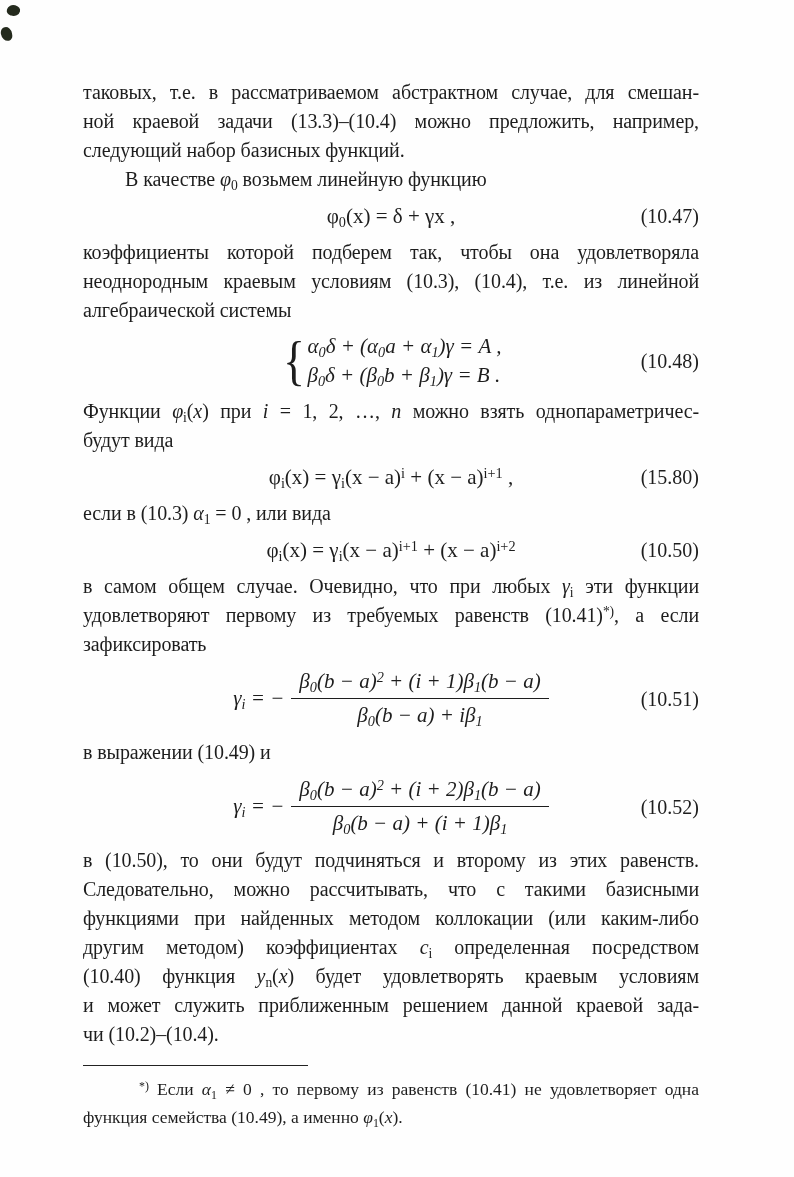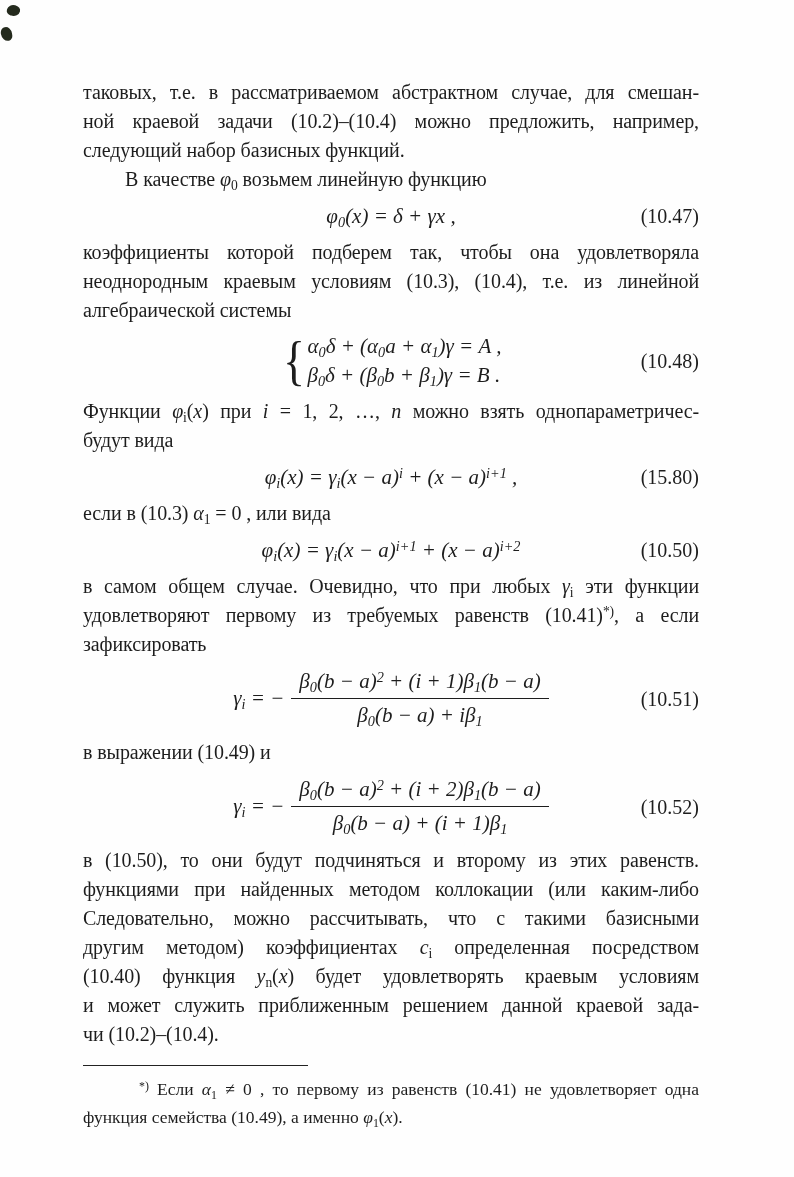--- a/index.html
+++ b/index.html
@@ -27,21 +27,21 @@
   b{font-weight:normal;}
   i{font-style:italic;}
   sub{font-size:68%;vertical-align:baseline;position:relative;top:0.30em;line-height:0;}
   sup{font-size:68%;vertical-align:baseline;position:relative;top:-0.45em;line-height:0;}
   
   .eqrow{
     position:relative;text-align:center;
     margin:7px 0;font-size:21px;
   }
   .eqrow.fr{margin:9px 0;}
-  .eqc{display:inline-block;font-style:italic;line-height:30px;}
+  .eqc{display:inline-block;line-height:30px;}
   .eqnum{
     position:absolute;right:0;top:50%;transform:translateY(-50%);
     font-style:normal;font-size:20px;
   }
   .sys{display:inline-flex;align-items:center;font-style:italic;}
   .brace{
     font-style:normal;font-size:54px;line-height:1;
     transform:scaleX(0.85);display:inline-block;margin-right:1px;
   }
   .syslines{text-align:left;display:inline-block;}
@@ -68,21 +68,21 @@
 </style>
 </head>
 <body>
 
 <div class="artifact" id="artifact-1"></div>
 <div class="artifact" id="artifact-2"></div>
 
 <main id="page-body">
     <div class="para">
       <div class="bline">таковых, т.е. в рассматриваемом абстрактном случае, для смешан-</div>
-      <div class="bline">ной краевой задачи (10.2)–(10.4) можно предложить, например,</div>
+      <div class="bline">ной краевой задачи (13.3)–(10.4) можно предложить, например,</div>
       <div class="bline last">следующий <b>набор базисных функций</b>.</div>
     </div>
     <div class="para">
       <div class="bline last indent">В качестве <i>φ</i><sub>0</sub> возьмем линейную функцию</div>
     </div>
     <div class="eqrow"><span class="eqc">φ<sub>0</sub>(x) = δ + γx ,</span><span class="eqnum">(10.47)</span></div>
     <div class="para">
       <div class="bline">коэффициенты которой подберем так, чтобы она удовлетворяла</div>
       <div class="bline">неоднородным краевым условиям (10.3), (10.4), т.е. из линейной</div>
       <div class="bline last">алгебраической системы</div>
@@ -120,22 +120,22 @@
     </div>
     <div class="eqrow fr"><span class="fracwrap">
         <span class="fprefix">γ<sub>i</sub> = −</span>
         <span class="frac">
           <div class="fnum">β<sub>0</sub>(b − a)<sup>2</sup> + (i + 2)β<sub>1</sub>(b − a)</div>
           <div class="fden">β<sub>0</sub>(b − a) + (i + 1)β<sub>1</sub></div>
         </span>
       </span><span class="eqnum">(10.52)</span></div>
     <div class="para">
       <div class="bline">в (10.50), то они будут подчиняться и второму из этих равенств.</div>
+      <div class="bline">Следовательно, можно рассчитывать, что с такими базисными</div>
       <div class="bline">функциями при найденных методом коллокации (или каким-либо</div>
-      <div class="bline">Следовательно, можно рассчитывать, что с такими базисными</div>
       <div class="bline">другим методом) коэффициентах <i>c</i><sub>i</sub> определенная посредством</div>
       <div class="bline">(10.40) функция <i>y</i><sub>n</sub>(<i>x</i>) будет удовлетворять краевым условиям</div>
       <div class="bline">и может служить приближенным решением данной краевой зада-</div>
       <div class="bline last">чи (10.2)–(10.4).</div>
     </div>
     <div class="fnrule"></div>
     <div class="fnote">
       <div class="fline indent"><sup>*)</sup> Если <i>α</i><sub>1</sub> ≠ 0 , то первому из равенств (10.41) не удовлетворяет одна</div>
       <div class="fline last">функция семейства (10.49), а именно <i>φ</i><sub>1</sub>(<i>x</i>).</div>
     </div>

